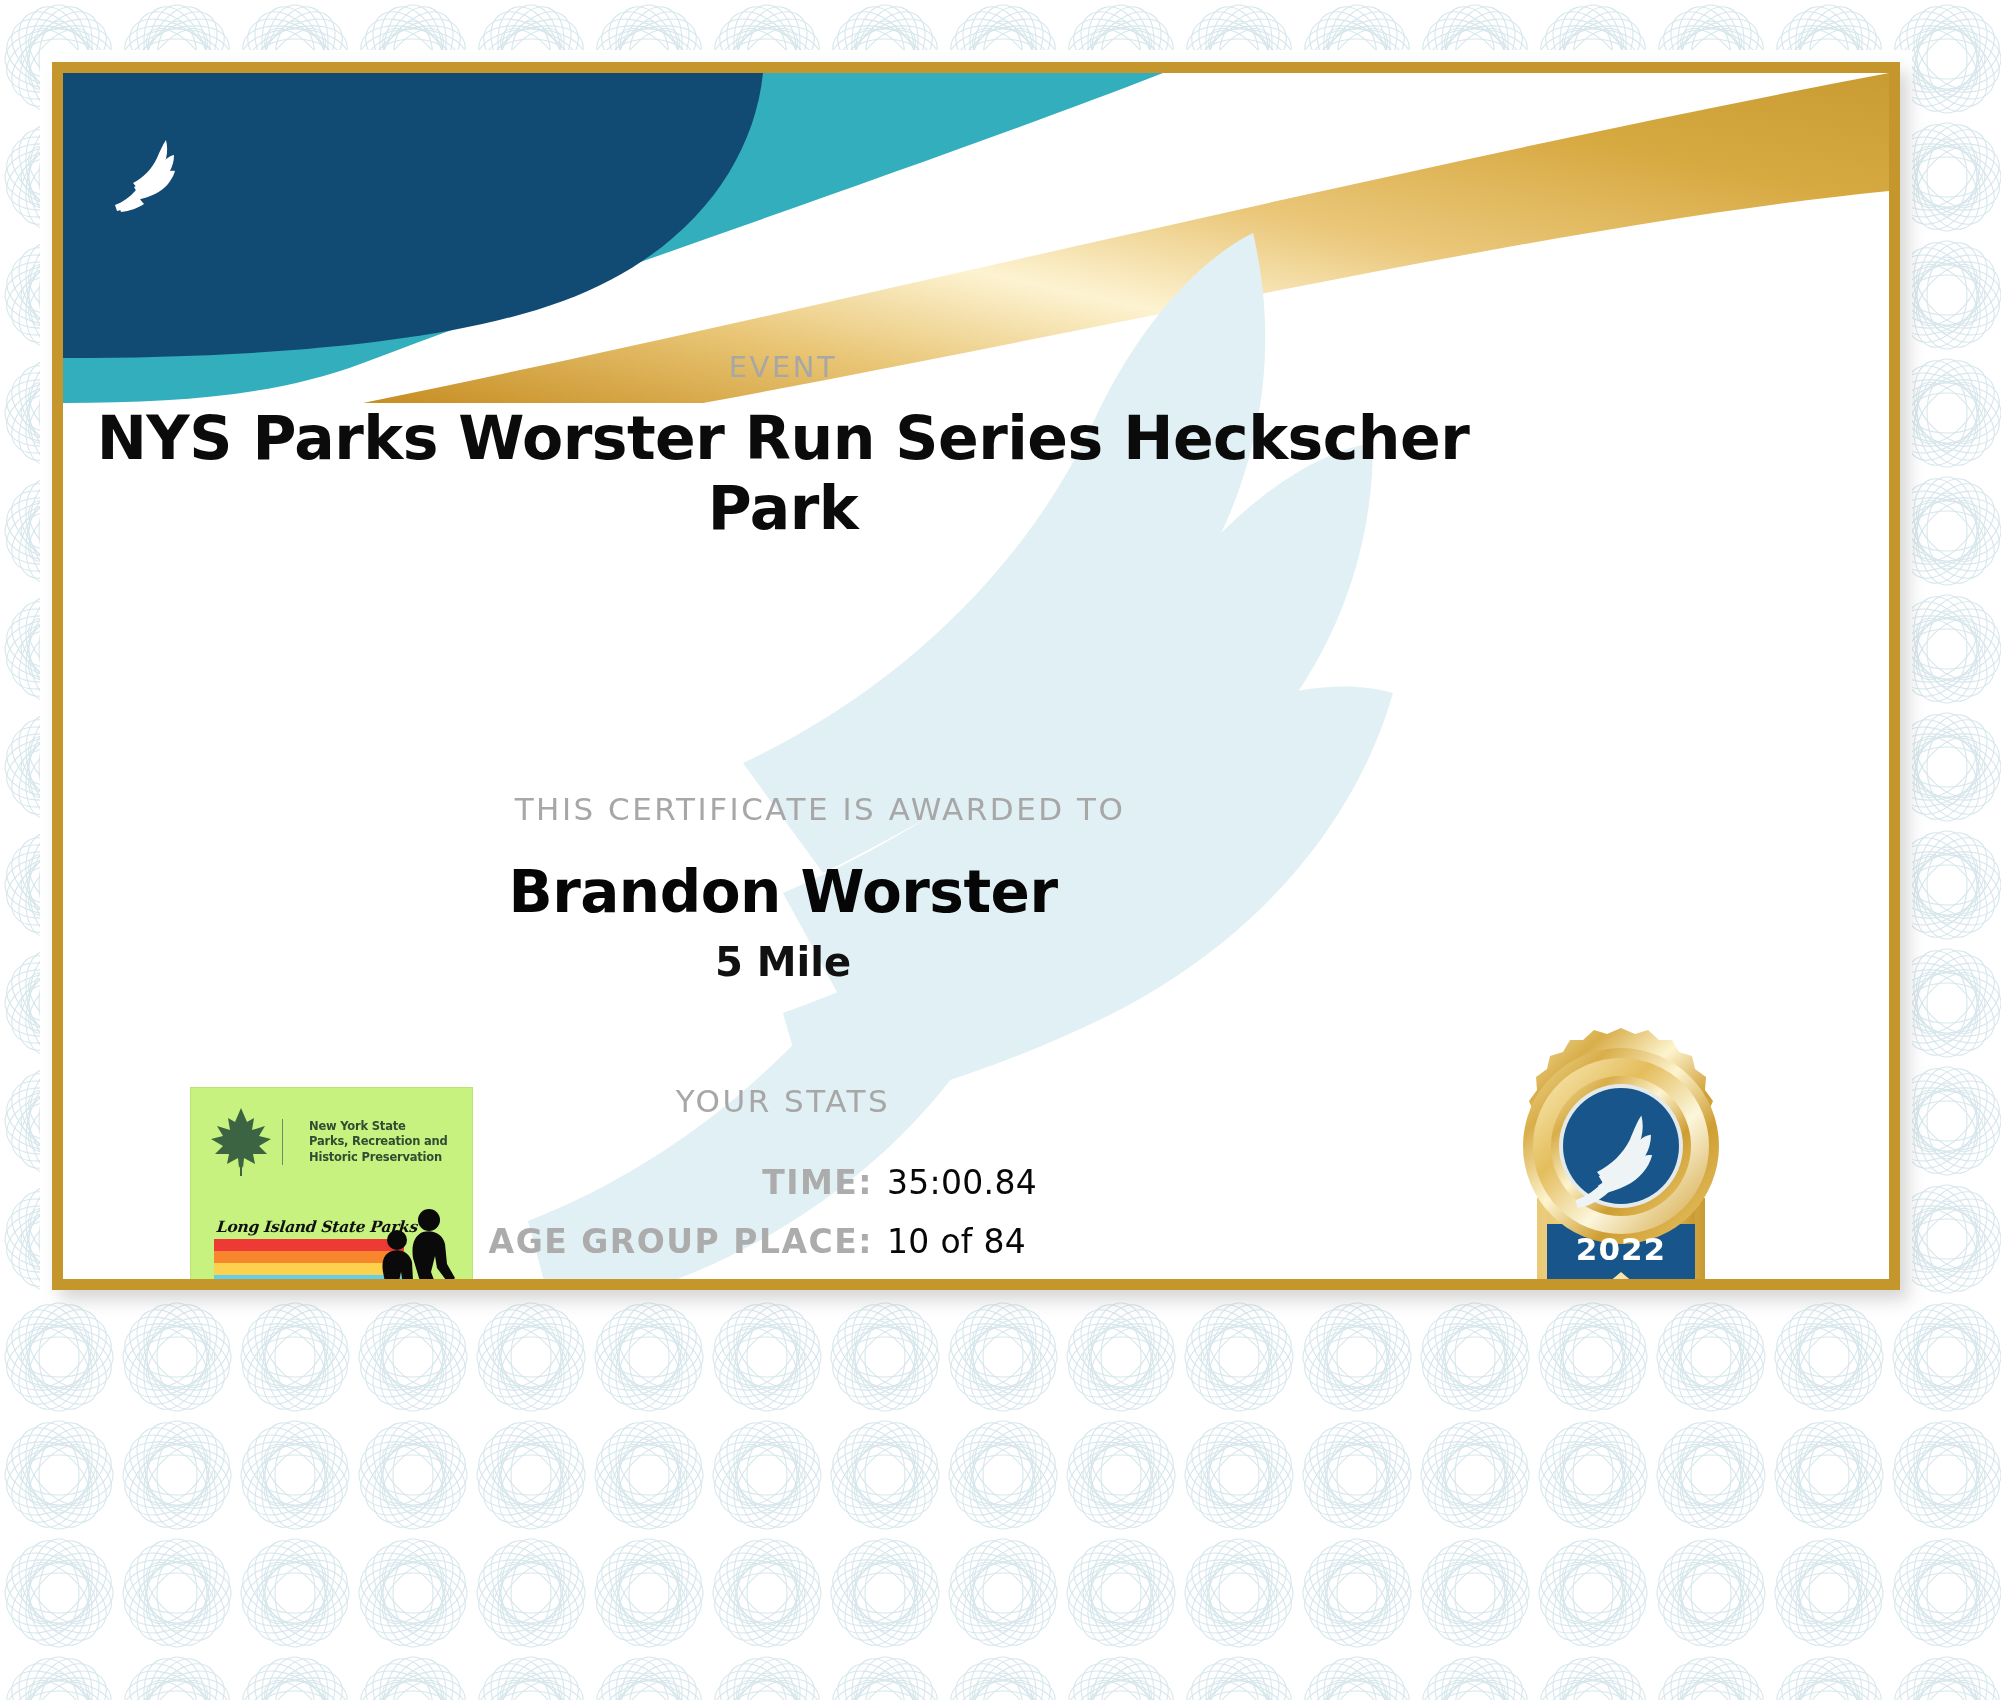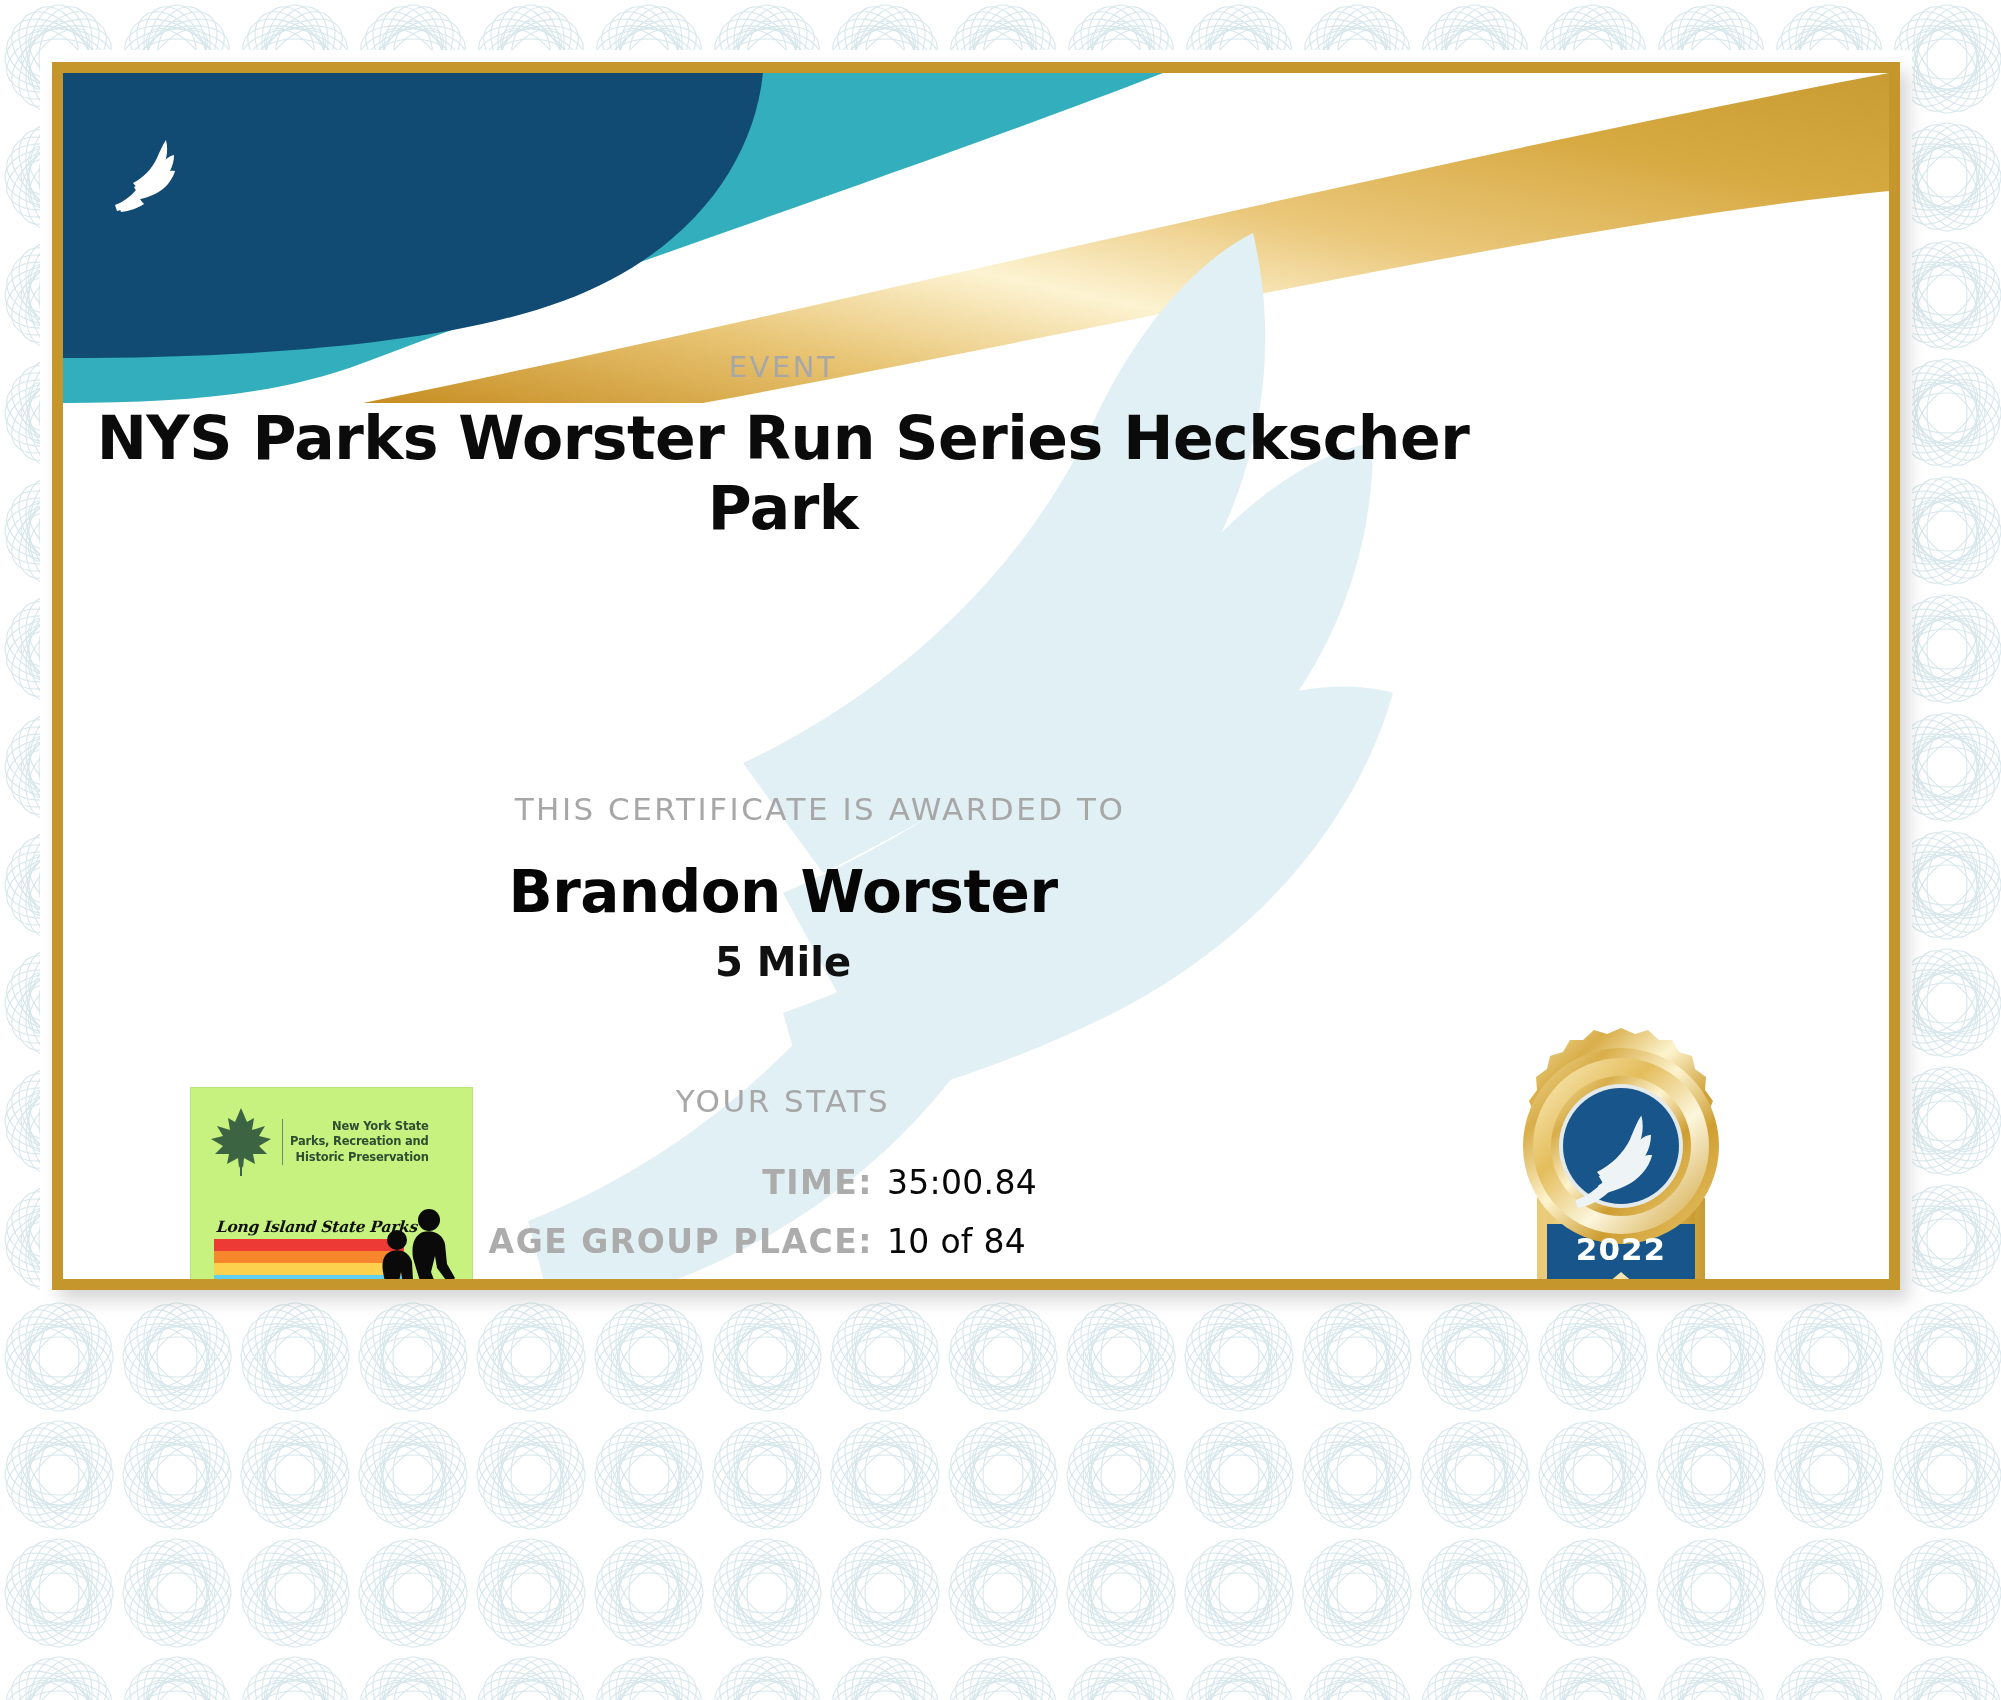--- a/index.html
+++ b/index.html
@@ -125,21 +125,21 @@
     width:281px; height:281px;
     background:#c7f27f;
     z-index:4;
     box-shadow:0 0 0 1px #b8e472;
   }
   #nys-row{ position:absolute; left:18px; top:18px; display:flex; align-items:center; gap:9px; }
   #nys-text{
     font-family:"DejaVu Sans", sans-serif;
     font-size:11.5px; font-weight:700; color:#2e4d33;
     line-height:1.32; letter-spacing:-.2px;
-    border-left:1.5px solid #6f8a6c; padding-left:7px;text-align:right;
+    border-left:1.5px solid #6f8a6c; padding-left:26px;
   }
   #li-title{
     position:absolute; left:26px; top:129px;
     font-family:"DejaVu Serif", serif;
     font-style:italic; font-weight:700;
     font-size:15.5px; color:#101010; letter-spacing:-.3px;
     transform:skewX(-6deg);
   }
   #rainbow{
     position:absolute; left:23px; top:151px; width:190px; height:60px;

